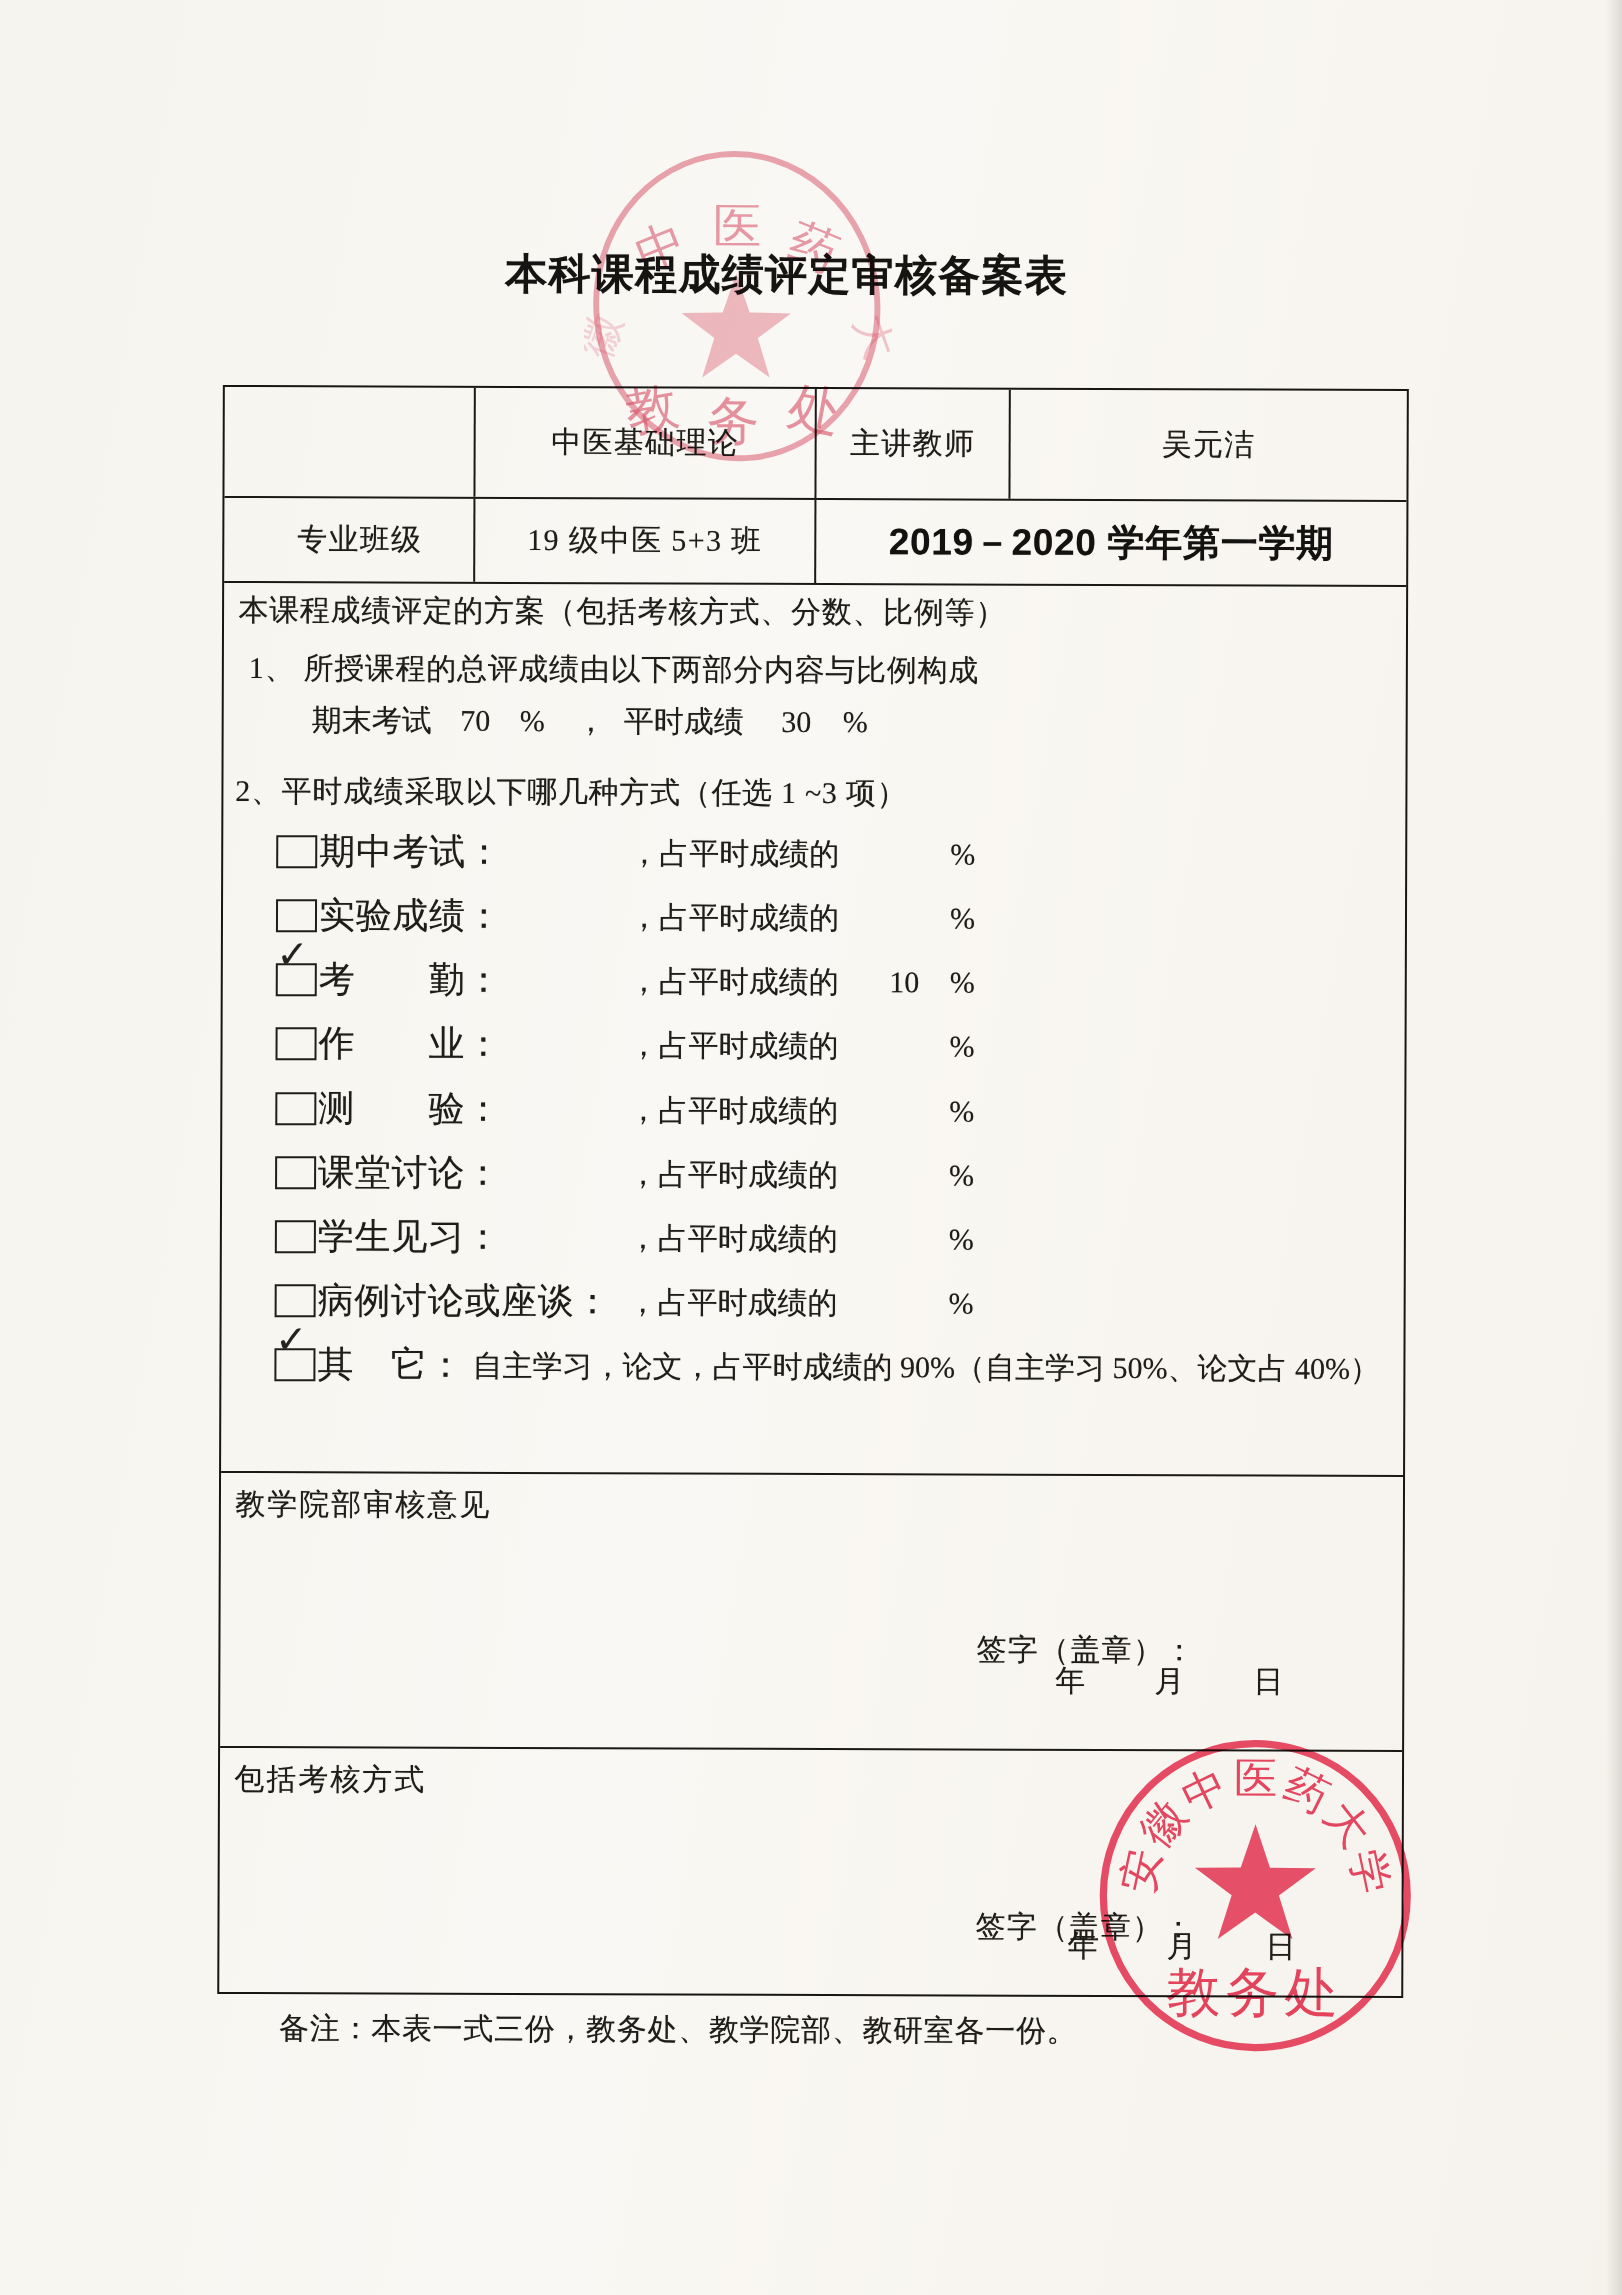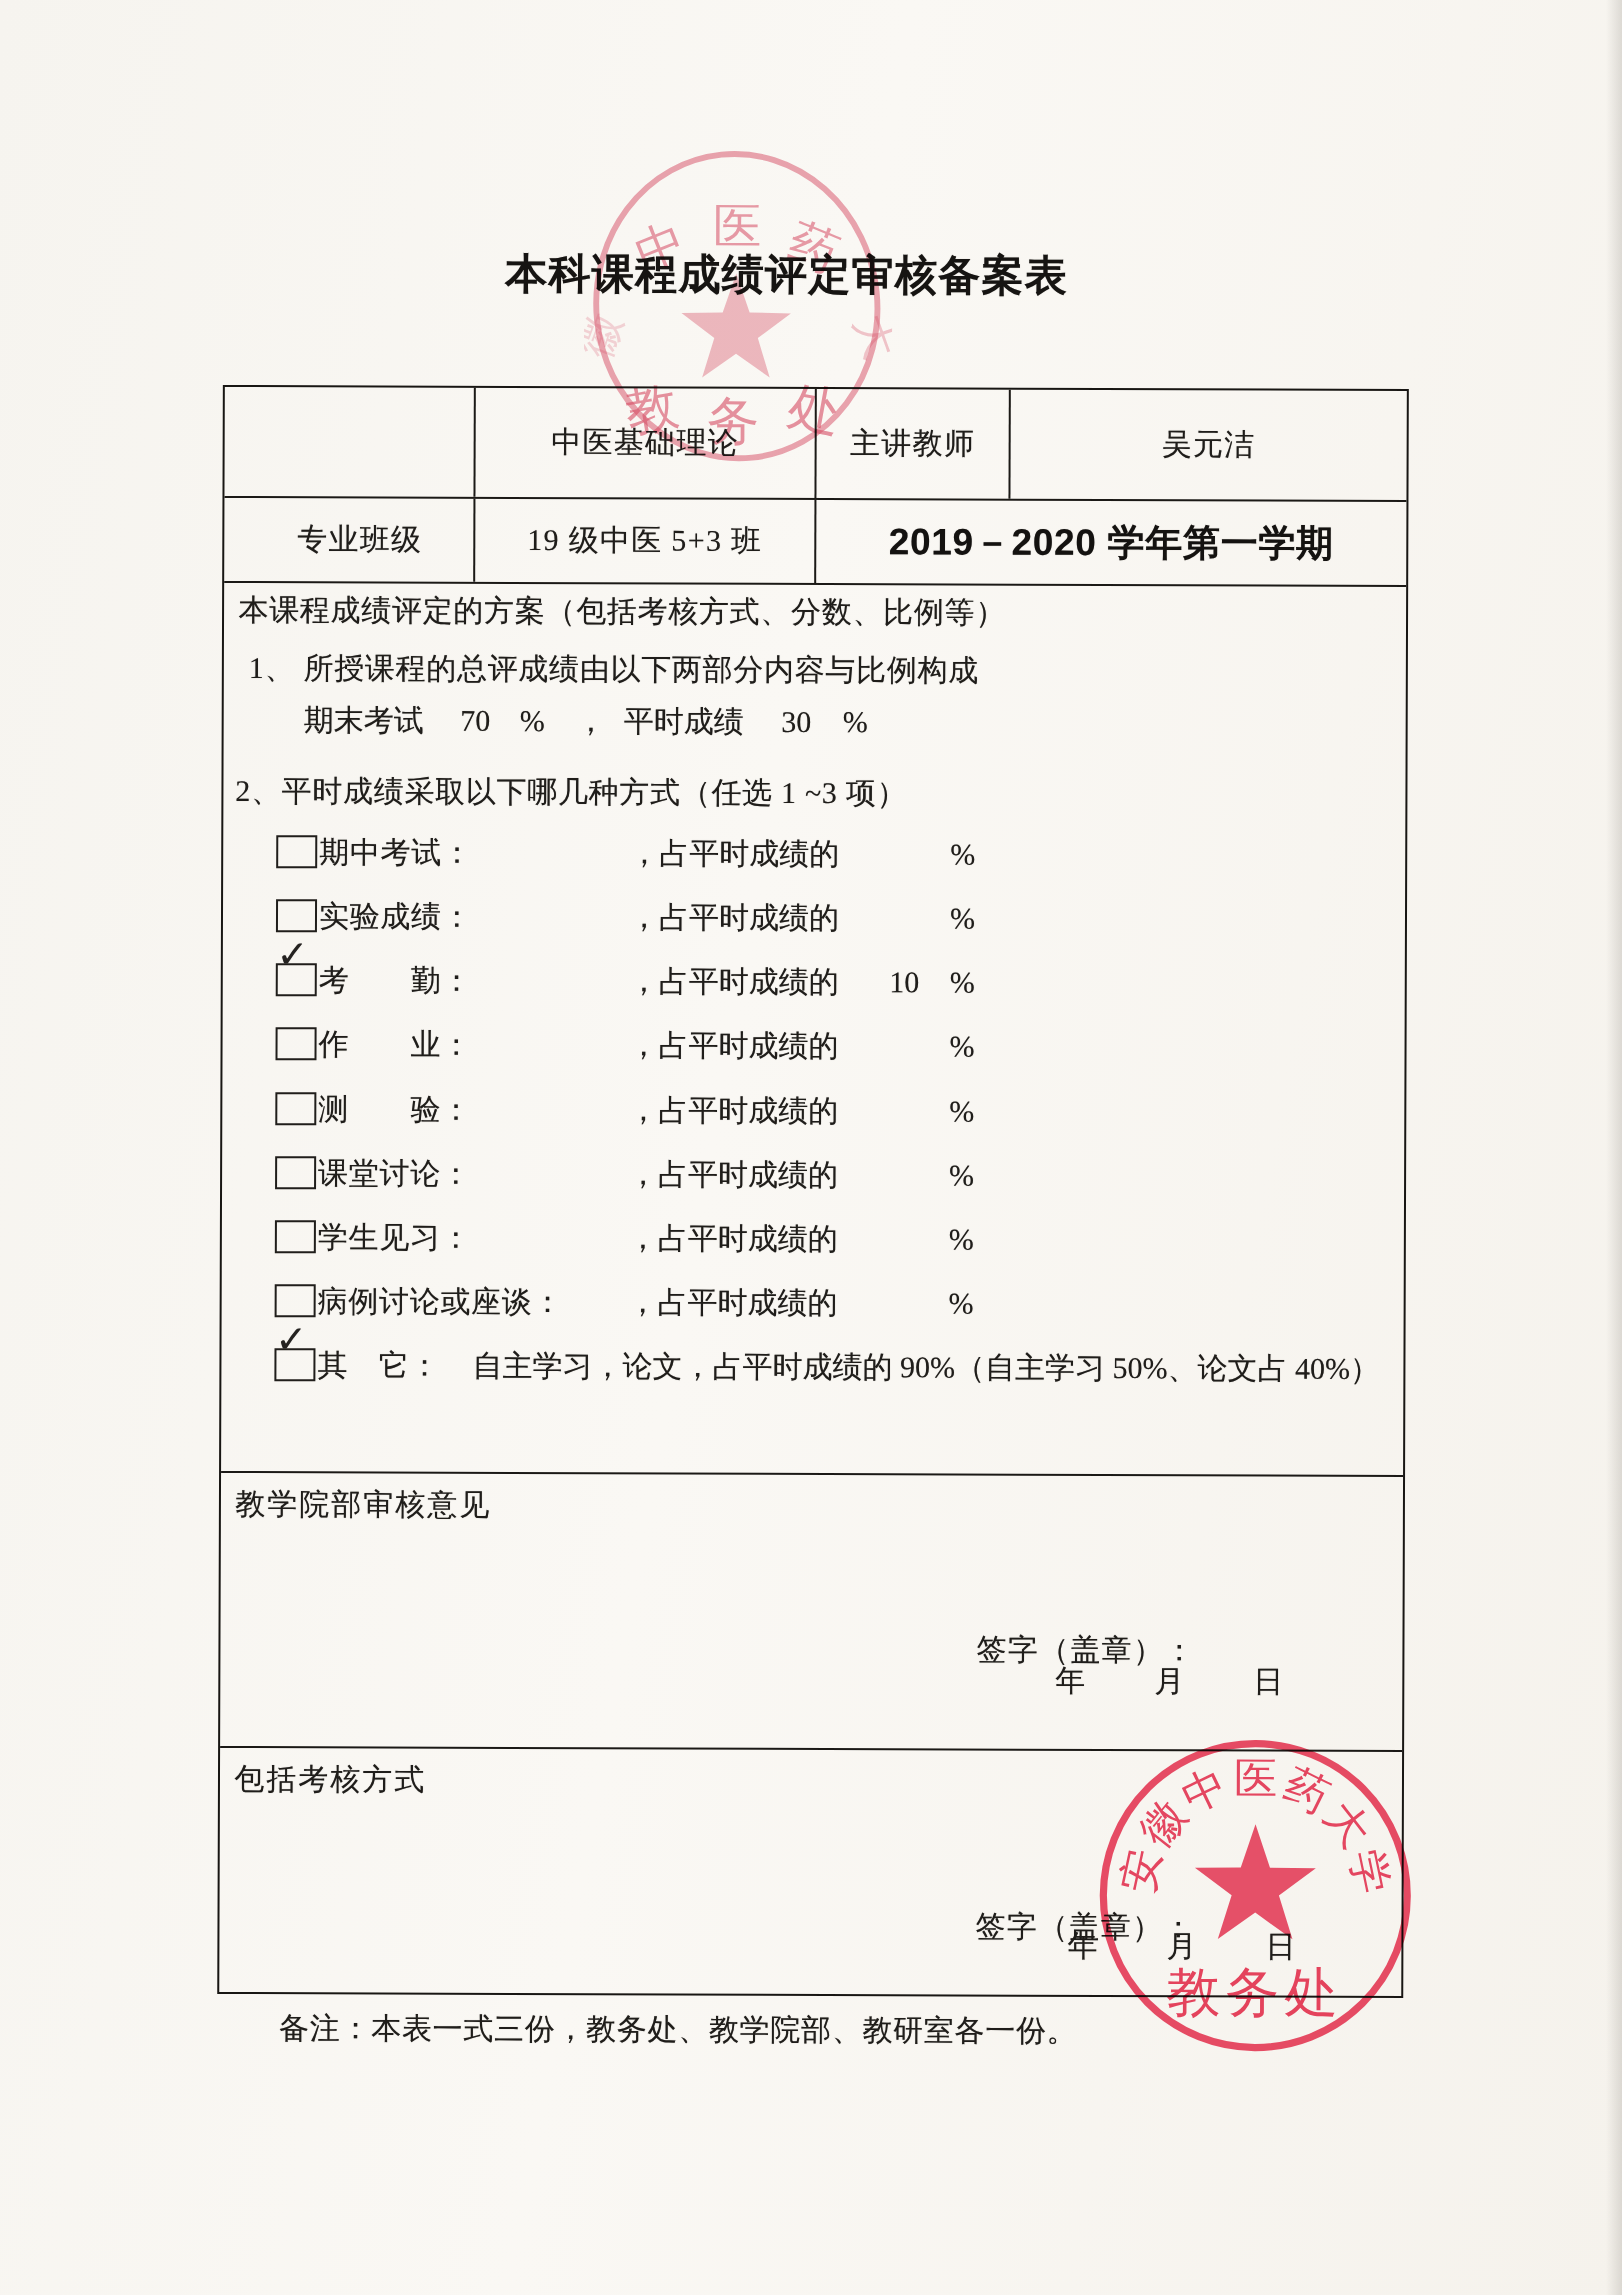--- a/index.html
+++ b/index.html
@@ -60,21 +60,21 @@
   .mrow{position:absolute;left:0;width:100%;height:41px;line-height:41px;}
   .mrow span{position:absolute;white-space:nowrap;}
   .cb{
     position:absolute;left:53px;top:3.9px;width:37px;height:29px;
     border:2.6px solid #201e1b;box-sizing:content-box;
   }
   .cb .tick{
     position:absolute;left:-1.3px;top:-30px;font-size:38px;line-height:1;
     font-family:"DejaVu Sans",sans-serif;color:#242220;font-weight:400;
   }
-  .mlabel{left:96px;font-size:30px;letter-spacing:0.7px;}
+  .mlabel{left:96px;font-size:36px;letter-spacing:0.7px;}
   .msuffix{left:406px;font-size:30px;}
   .mvalue{left:642px;width:79px;text-align:center;font-size:30px;}
   .mpct{left:727px;font-size:30px;}
   .minline{left:251px;font-size:30px;letter-spacing:0;}
 
   
   .sect-title{position:absolute;left:14.4px;top:10.5px;font-size:30px;letter-spacing:2px;white-space:nowrap;}
   .sign{position:absolute;left:756px;font-size:30px;letter-spacing:1.3px;white-space:nowrap;margin-top:34px;}
   .r4 .sign{top:120px;}
   .r5 .sign{top:122px;}
@@ -139,21 +139,21 @@
       <div class="cell bl semester" style="left:590px;right:0">
             <span>2019－2020 学年第一学期</span>
           </div>
     </div>
 
     <div class="row r3">
       <div class="line h3">本课程成绩评定的方案（包括考核方式、分数、比例等）</div>
       <div class="line it1">1、 所授课程的总评成绩由以下两部分内容与比例构成</div>
 
       <div class="lc">
-        <span style="left:80px">期末考试</span>
+        <span style="left:88px">期末考试</span>
         <span class="v" style="left:222px">70</span>
         <span style="left:296px">%</span>
         <span style="left:352px">，</span>
         <span style="left:400px">平时成绩</span>
         <span class="v" style="left:543px">30</span>
         <span style="left:619px">%</span>
       </div>
 
       <div class="line it2">2、平时成绩采取以下哪几种方式（任选 1 ~3 项）</div>
 

